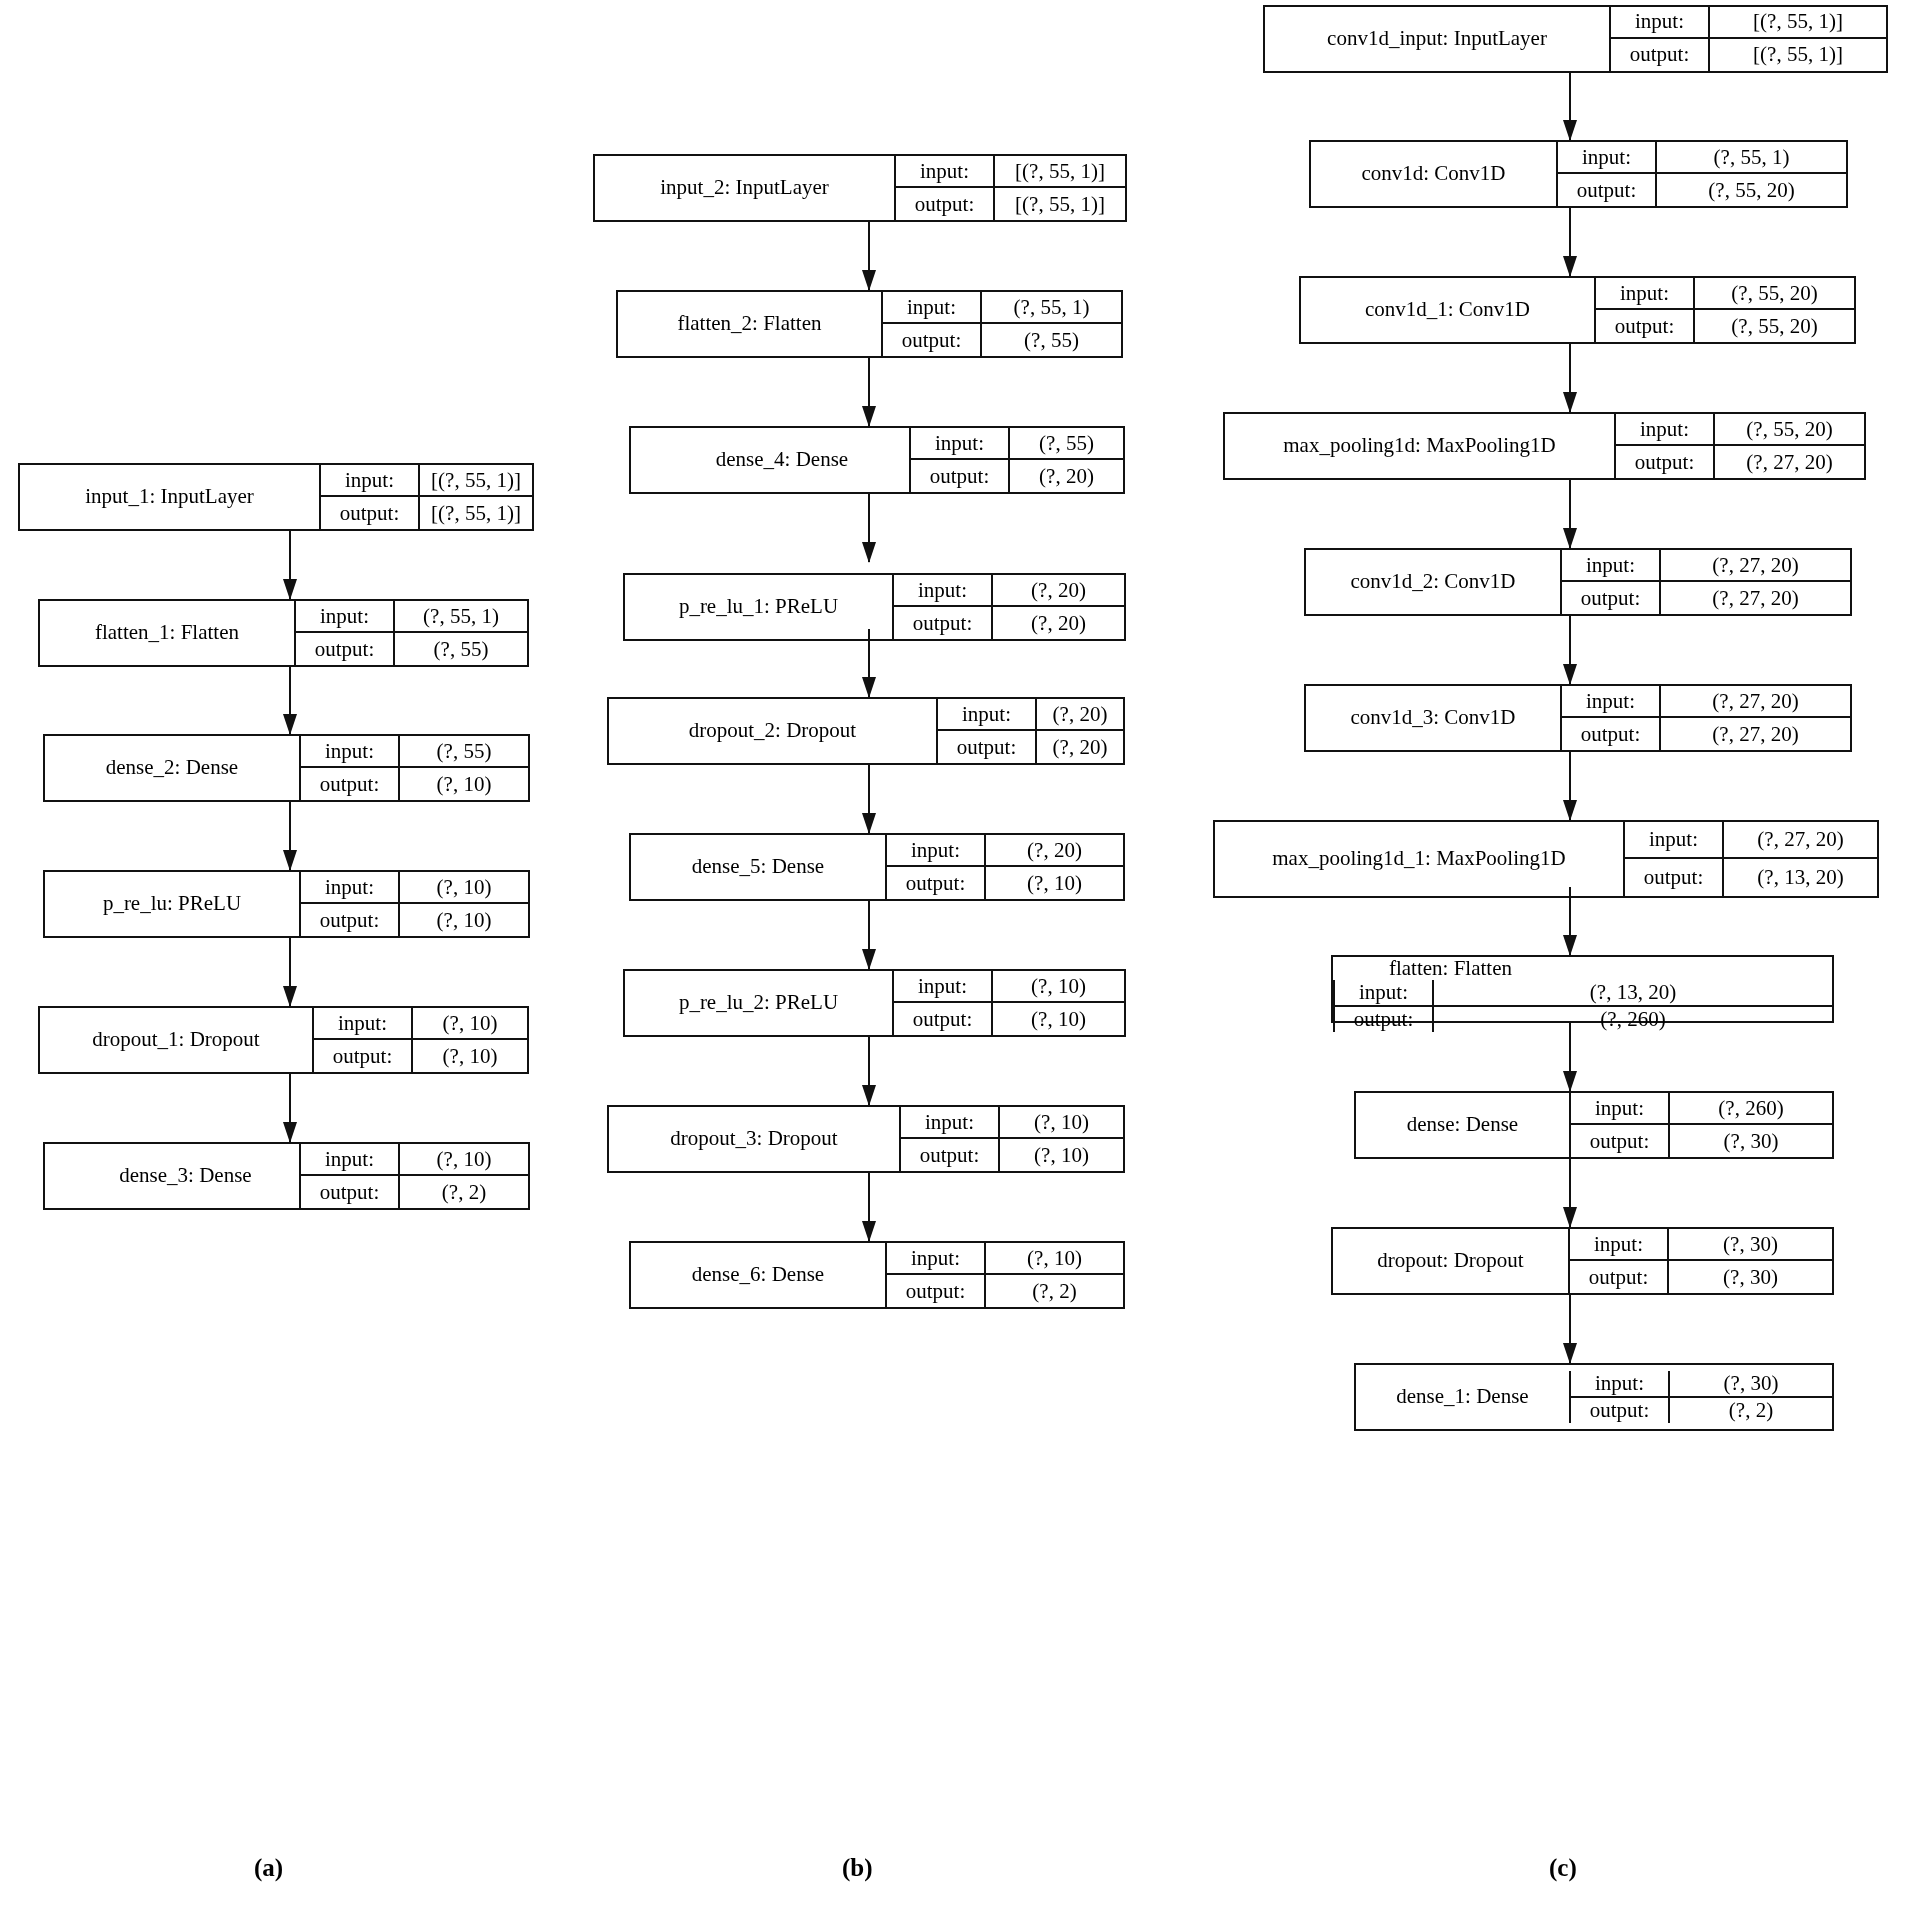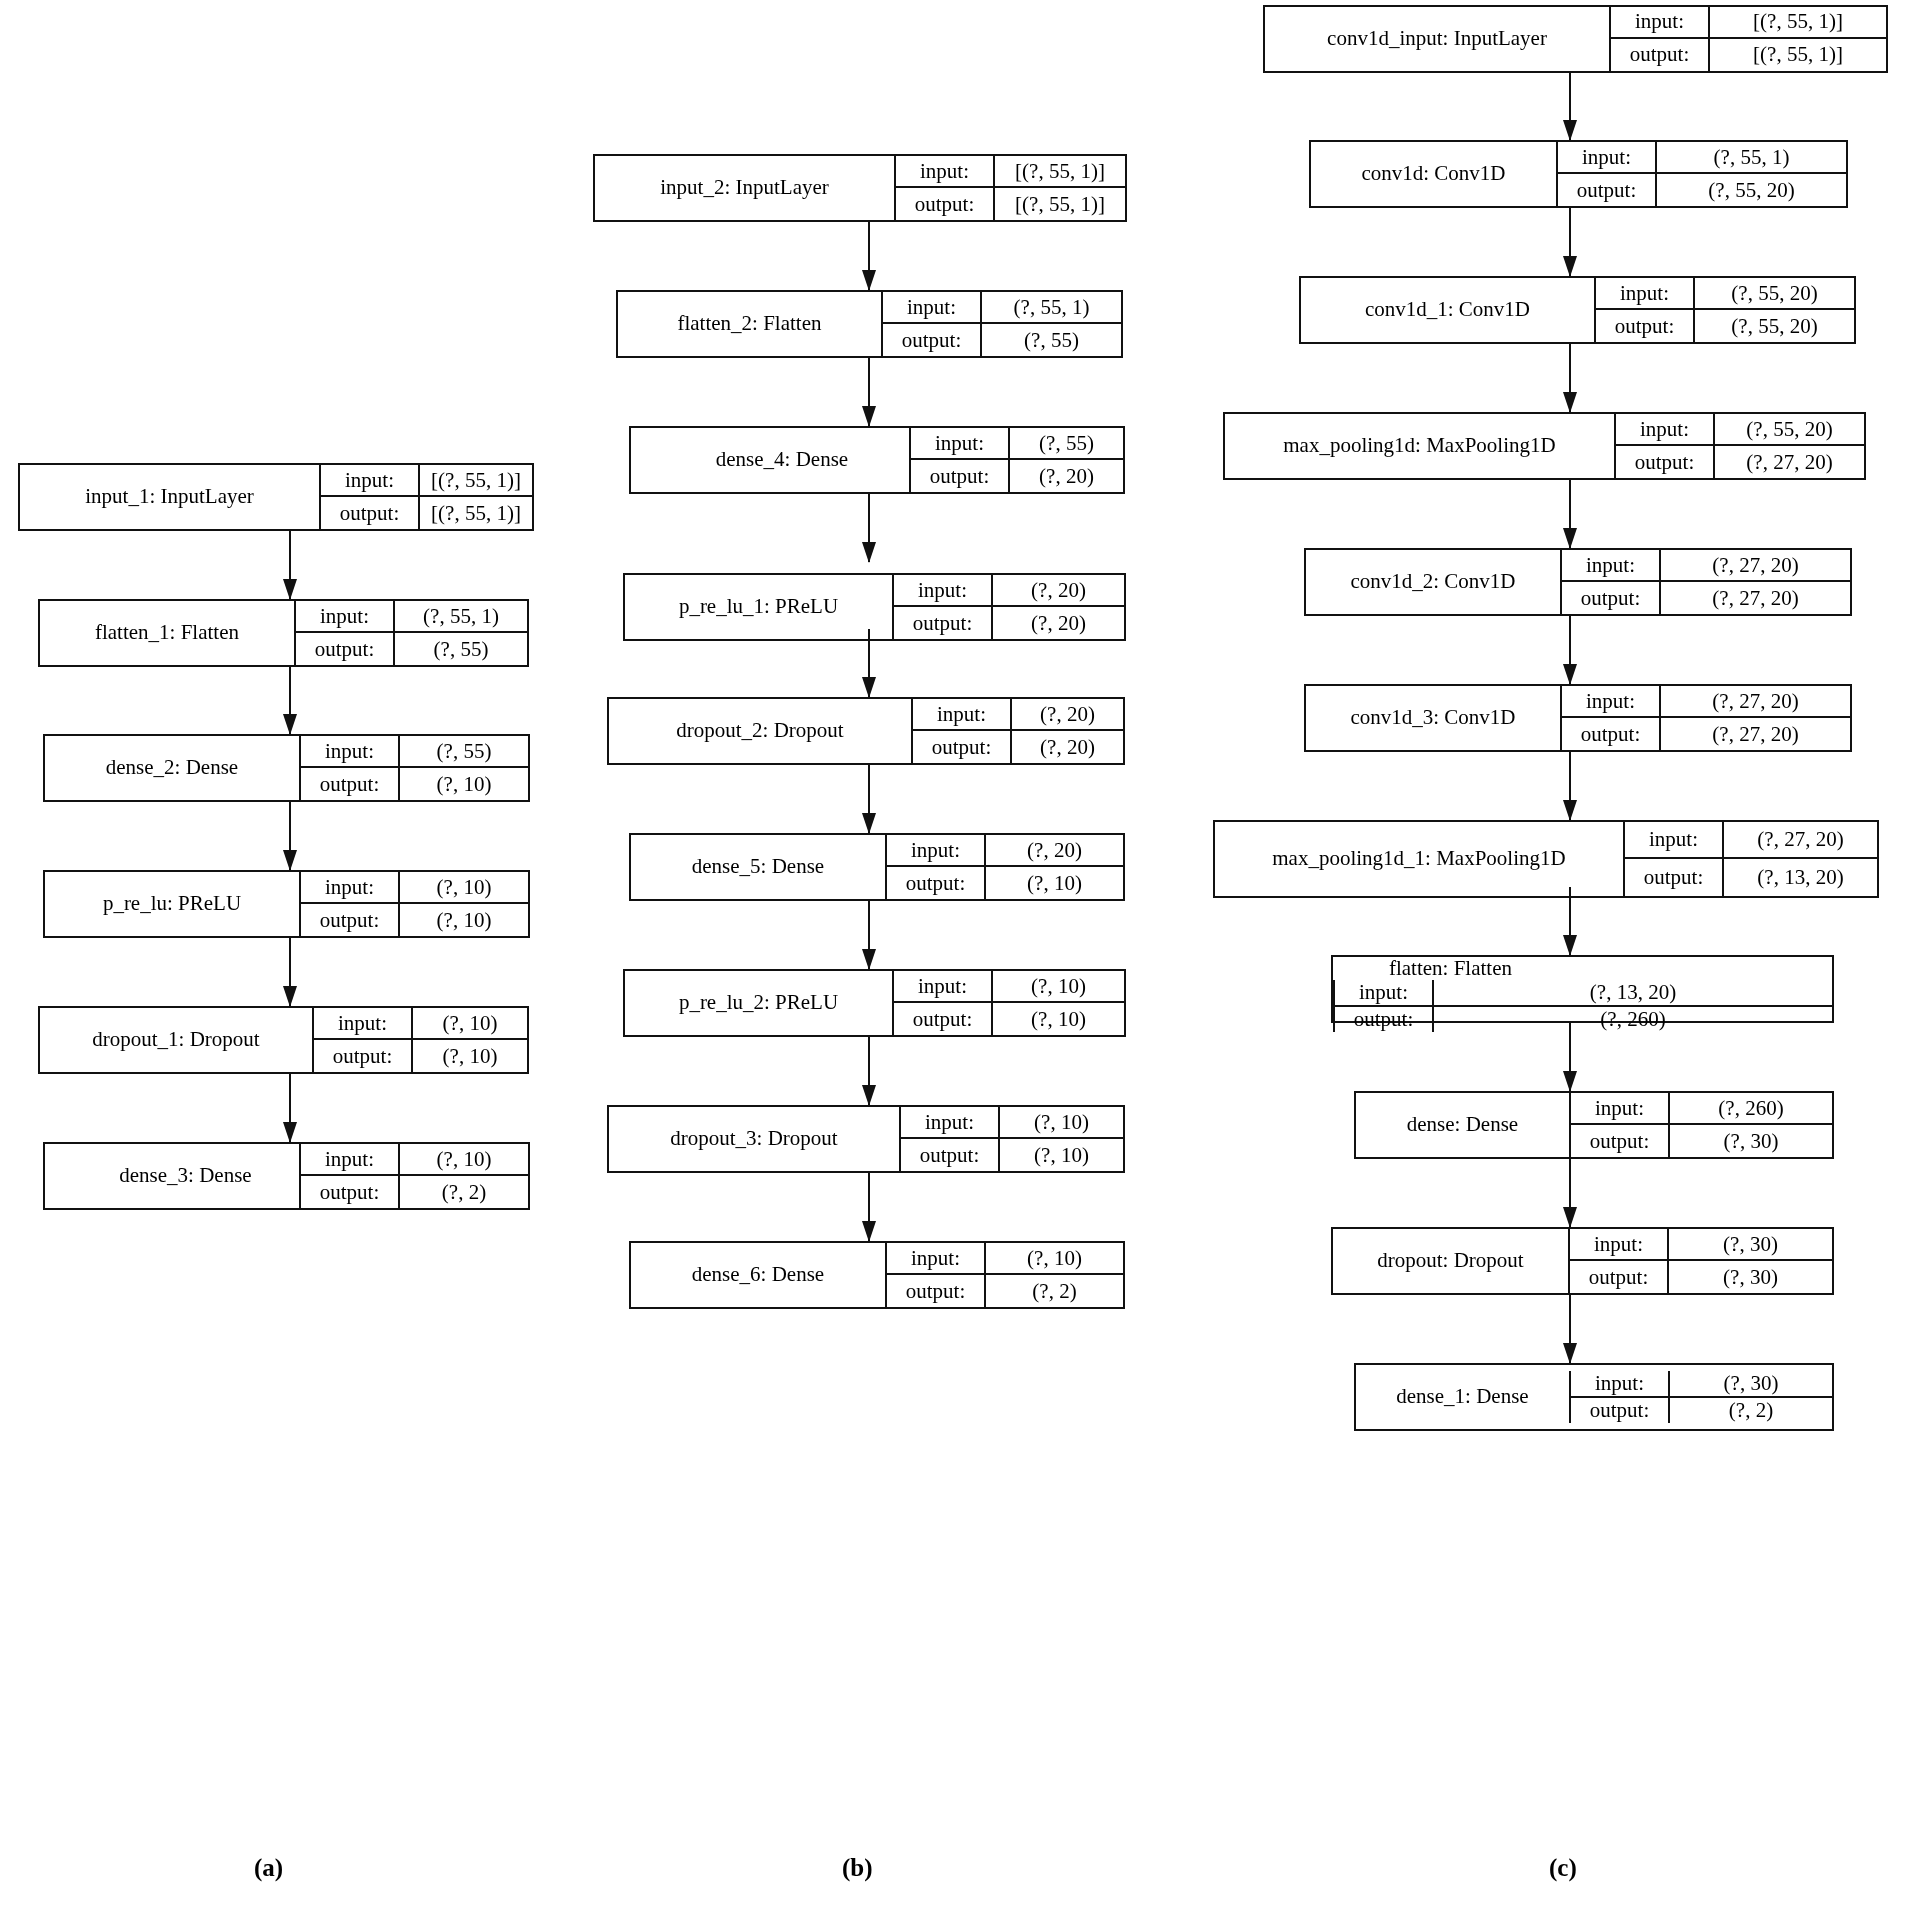--- a/index.html
+++ b/index.html
@@ -243,21 +243,21 @@
           <div class="io-value">(?, 20)</div>
         </div>
         <div class="io-row">
           <div class="io-label" style="width: 97px;">output:</div>
           <div class="io-value">(?, 20)</div>
         </div>
       </div>
     </div>
     <div class="arrow" style="left: 868px; top: 629px; height: 68px;"></div>
     <div class="node" style="left: 607px; top: 697px; width: 518px; height: 68px;">
-      <div class="node-name" style="width: 302px;">dropout_2: Dropout</div>
+      <div class="node-name" style="width: 327px;">dropout_2: Dropout</div>
       <div class="io-block">
         <div class="io-row top">
           <div class="io-label" style="width: 97px;">input:</div>
           <div class="io-value">(?, 20)</div>
         </div>
         <div class="io-row">
           <div class="io-label" style="width: 97px;">output:</div>
           <div class="io-value">(?, 20)</div>
         </div>
       </div>

